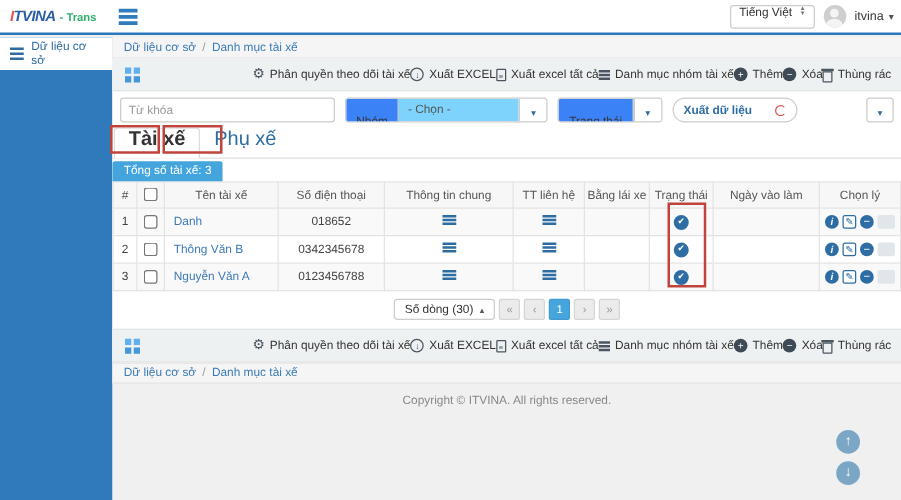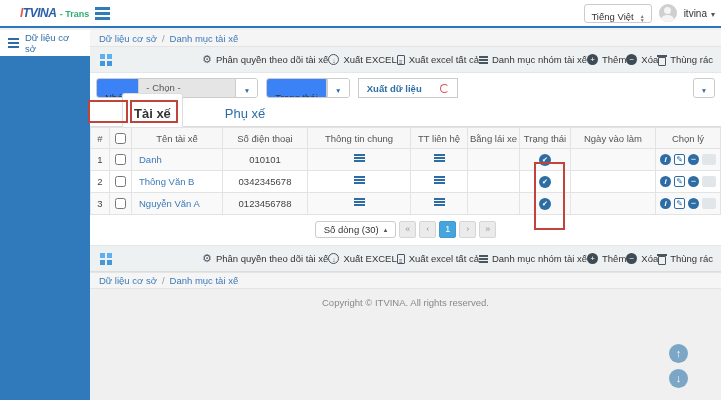--- a/index.html
+++ b/index.html
@@ -3,29 +3,29 @@
 <meta charset="utf-8">
 <style>
   * { margin:0; padding:0; box-sizing:border-box; }
   body { font-family:"Liberation Sans","DejaVu Sans",sans-serif; background:#e8e8e8; }
   .app { position:relative; width:721px; height:400px; background:#f0f0f0; overflow:hidden;
          font-size:10px; color:#444; }
 
   
   .hdr { position:absolute; top:0; left:0; right:0; height:28px; background:#fff;
          border-bottom:2px solid #2a78b9; display:flex; align-items:center; padding-right:6px; }
-  .logo { width:84px; padding-left:20px; font-size:12px; font-weight:bold; font-style:italic; white-space:nowrap; }
+  .logo { width:84px; padding-left:8px; font-size:12px; font-weight:bold; font-style:italic; white-space:nowrap; }
   .logo-name { display:inline-block; color:#2b5fa5; letter-spacing:-0.5px; }
   .logo-name::first-letter { color:#e2574c; }
   .logo-suffix { color:#2fae71; font-size:9px; font-style:normal; font-weight:bold; }
   .hamburger { margin-left:9px; cursor:pointer; padding:4px 2px; }
   .hamburger .bars { display:block; width:15px; height:3px; background:#2f7bbb;
                      box-shadow:0 5px 0 #2f7bbb, 0 10px 0 #2f7bbb; margin-bottom:10px; }
   .hdr-right { margin-left:auto; display:flex; align-items:center; gap:7px; }
-  .lang-select { display:flex; align-items:flex-end; gap:6px; border:1px solid #ccc; border-radius:3px;
+  .lang-select { display:flex; align-items:flex-start; gap:6px; border:1px solid #ccc; border-radius:3px;
                  background:#fff; height:19px; padding:0 6px; font-size:9.5px; color:#333; cursor:pointer; }
   .updown { display:flex; flex-direction:column; font-size:5px; line-height:4px; color:#777; }
   .avatar { width:18px; height:18px; border-radius:50%; background:#cfcfcf; position:relative; overflow:hidden; }
   .avatar::before { content:""; position:absolute; top:3px; left:5.5px; width:7px; height:7px;
                     border-radius:50%; background:#f4f4f4; }
   .avatar::after { content:""; position:absolute; top:11px; left:2.5px; width:13px; height:9px;
                    border-radius:50%; background:#f4f4f4; }
   .user-menu { display:flex; align-items:center; gap:4px; font-size:10px; color:#333; cursor:pointer; }
   .caret-dn::before { content:"▾"; font-size:8px; color:#555; }
 
@@ -71,37 +71,37 @@
                       background:#4a5560; }
 
   
   .filters { display:flex; align-items:center; gap:8px; padding:5px 6px; height:30px; }
   .kw-input { width:172px; height:20px; border:1px solid #ccc; border-radius:3px;
               font-size:9.5px; padding:0 6px; color:#333; font-family:inherit; }
   .kw-input::placeholder { color:#999; }
   .igroup { display:flex; height:20px; border:1px solid #ccc; border-radius:3px; overflow:hidden; }
   .addon { background:#3b82f6; border-right:1px solid #ccc; padding:10px 8px; line-height:18px;
            color:#333; font-size:9.5px; }
-  .selval { width:96px; background:#e5e5e5; padding:0 7px; line-height:18px; color:#555;
+  .selval { width:96px; background:#7dd3fc; padding:0 7px; line-height:18px; color:#555;
             font-size:9.5px; cursor:pointer; }
   .caret-btn { width:22px; background:#fff; border:none; border-left:1px solid #ccc;
                cursor:pointer; text-align:center; }
   .caret-btn::before { content:"▼"; font-size:6.5px; color:#2e6da4; }
-  .export-btn { height:20px; border:1px solid #ccc; border-radius:0; background:#fff;
+  .export-btn { height:20px; border:1px solid #ccc; border-radius:10px; background:#fff;
                 display:flex; align-items:center; gap:18px; padding:0 8px; cursor:pointer; }
   .export-btn span { color:#2e6da4; font-weight:bold; font-size:9.5px; }
   .ref-ic { width:9px; height:9px; border:1.5px solid #d9534f; border-radius:50%;
             border-right-color:transparent; }
   .lone-caret { margin-left:auto; width:22px; height:20px; border:1px solid #ccc; border-radius:3px;
                 background:#fff; cursor:pointer; }
   .lone-caret::before { content:"▼"; font-size:6.5px; color:#2e6da4; }
 
   
   .tabs { display:flex; align-items:flex-end; height:24px; border-bottom:1px solid #ddd; padding-left:1px; }
-  .tab { padding:12px 11px 5px; font-size:13px; color:#2e6da4; cursor:pointer;margin-left:31px; }
+  .tab { padding:0 11px 5px; font-size:16px; color:#2e6da4; cursor:pointer; }
   .tab.active { background:#fff; border:1px solid #ddd; border-bottom:1px solid #fff;
                 border-radius:3px 3px 0 0; color:#333; font-weight:bold; margin-bottom:-1px; }
 
   .badge { display:inline-block; background:#43a5dc; color:#fff; font-size:9.5px;
            padding:2px 9px; margin-top:2px; border-radius:2px 2px 0 0; height:16px; }
 
   
   table { width:100%; border-collapse:collapse; table-layout:fixed; font-size:9.5px; }
   th { border:1px solid #e3e3e3; background:#f7f7f7; color:#555; font-weight:normal; height:21px; }
   td { border:1px solid #e3e3e3; height:22px; text-align:center; color:#444; }
@@ -229,20 +229,21 @@
           </span>
           <span class="act">
             <span class="trash-ic"></span>
             <span>Thùng rác</span>
           </span>
         </div>
       </div>
 
       
       <div class="filters">
+        <input class="kw-input" type="text" placeholder="Từ khóa" style="">
         <div class="igroup">
           <span class="addon">Nhóm</span>
           <span class="selval">- Chọn -</span>
           <button class="caret-btn"></button>
         </div>
         <div class="igroup">
           <span class="addon">Trạng thái</span>
           <button class="caret-btn"></button>
         </div>
         <button class="export-btn">
@@ -251,20 +252,21 @@
         </button>
         <button class="lone-caret"></button>
       </div>
 
       
       <div class="tabs">
         <span class="tab active">Tài xế</span>
         <span class="tab">Phụ xế</span>
       </div>
 
+      <span class="badge">Tổng số tài xế: 3</span>
 
       
       <table>
         <colgroup>
           <col style="width:19px">
             <col style="width:22px">
             <col style="width:91px">
             <col style="width:85px">
           <col style="width:103px">
             <col style="width:57px">
@@ -285,21 +287,21 @@
             <th>Trạng thái</th>
             <th>Ngày vào làm</th>
             <th>Chọn lý</th>
           </tr>
         </thead>
         <tbody>
           <tr class="odd">
             <td>1</td>
             <td><input type="checkbox" style=""></td>
             <td class="nm"><a>Danh</a></td>
-            <td>010101</td>
+            <td>018652</td>
             <td><span class="tbl-ic"></span></td>
             <td><span class="tbl-ic"></span></td>
             <td></td>
             <td><span class="chk-ic"></span></td>
             <td></td>
             <td>
                 <span class="mgmt">
               <span class="mi mi-info"></span>
               <span class="mi mi-edit"></span>
               <span class="mi mi-minus"></span>

